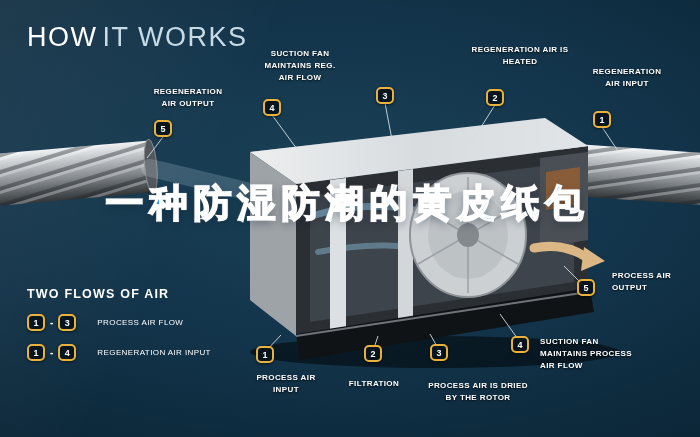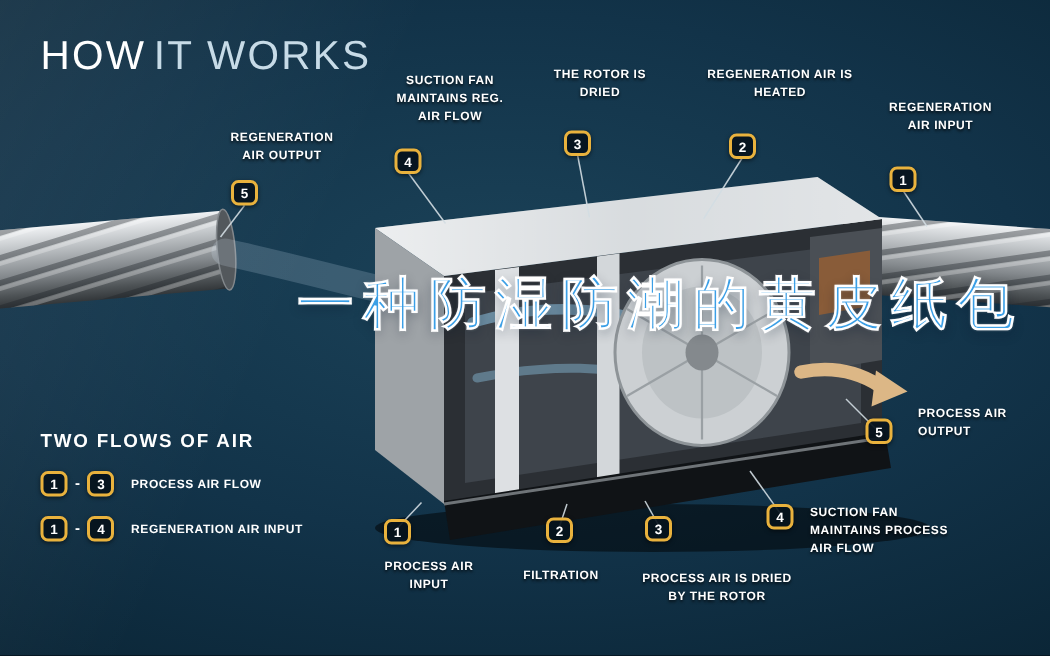--- a/index.html
+++ b/index.html
@@ -28,24 +28,24 @@
     border:2px solid #e9b23d;border-radius:5px;background:rgba(7,18,28,.92);
     color:#fff;font-size:9px;font-weight:bold;
     display:flex;align-items:center;justify-content:center;
     box-shadow:0 1px 3px rgba(0,0,0,.55);
   }
   .legend{position:absolute;left:27px;top:287px;z-index:3}
   .legend-heading{font-size:12.5px;font-weight:bold;color:#fff;letter-spacing:1.2px}
   .legend-row{display:flex;align-items:center;gap:5px;margin-top:13px}
   .legend-row .badge{position:static}
   .legend-sep{color:#fff;font-size:10px;font-weight:bold}
-  .legend-label{font-size:8px;font-weight:bold;color:#fff;letter-spacing:.4px;margin-left:6px}
+  .legend-label{font-size:8px;font-weight:normal;color:#fff;letter-spacing:.4px;margin-left:16px}
   .caption{
-    position:absolute;left:0;right:18px;top:180px;z-index:5;text-align:right;
-    font-weight:normal;font-size:38px;letter-spacing:6px;line-height:1.22;
+    position:absolute;left:0;right:5px;top:180px;z-index:5;text-align:center;
+    font-weight:bold;font-size:38px;letter-spacing:6px;line-height:1.22;
     color:#3b9fe6;-webkit-text-stroke:1.6px #ffffff;
     text-shadow:0 0 2px rgba(255,255,255,.85), 0 3px 8px rgba(0,20,40,.45);
   }
 </style>
 </head>
 <body>
 
 <div class="stage">
 
   <svg class="scene" width="700" height="437" viewBox="0 0 700 437">
@@ -137,21 +137,20 @@
   <div class="title">
     <span class="t-bold">HOW</span><span class="t-light">IT WORKS</span>
   </div>
 
   <div class="callout-label" style="left:147px;top:86px;width:82px">REGENERATION AIR OUTPUT</div>
   <div class="badge" style="left:154px;top:120px">5</div>
 
   <div class="callout-label" style="left:262px;top:48px;width:76px">SUCTION FAN MAINTAINS REG. AIR FLOW</div>
   <div class="badge" style="left:263px;top:99px">4</div>
 
-  <div class="callout-label" style="left:362px;top:44px;width:76px">THE ROTOR IS DRIED</div>
   <div class="badge" style="left:376px;top:87px">3</div>
 
   <div class="callout-label" style="left:468px;top:44px;width:104px">REGENERATION AIR IS HEATED</div>
   <div class="badge" style="left:486px;top:89px">2</div>
 
   <div class="callout-label" style="left:585px;top:66px;width:84px">REGENERATION AIR INPUT</div>
   <div class="badge" style="left:593px;top:111px">1</div>
 
   <div class="badge" style="left:256px;top:346px">1</div>
   <div class="callout-label" style="left:250px;top:372px;width:72px">PROCESS AIR INPUT</div>

